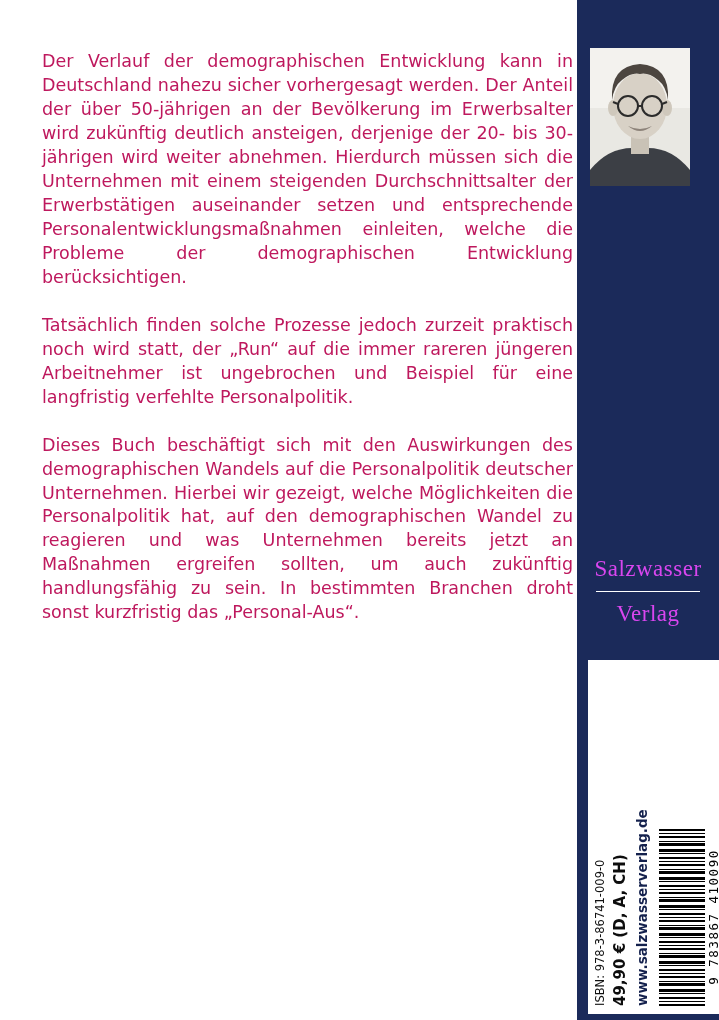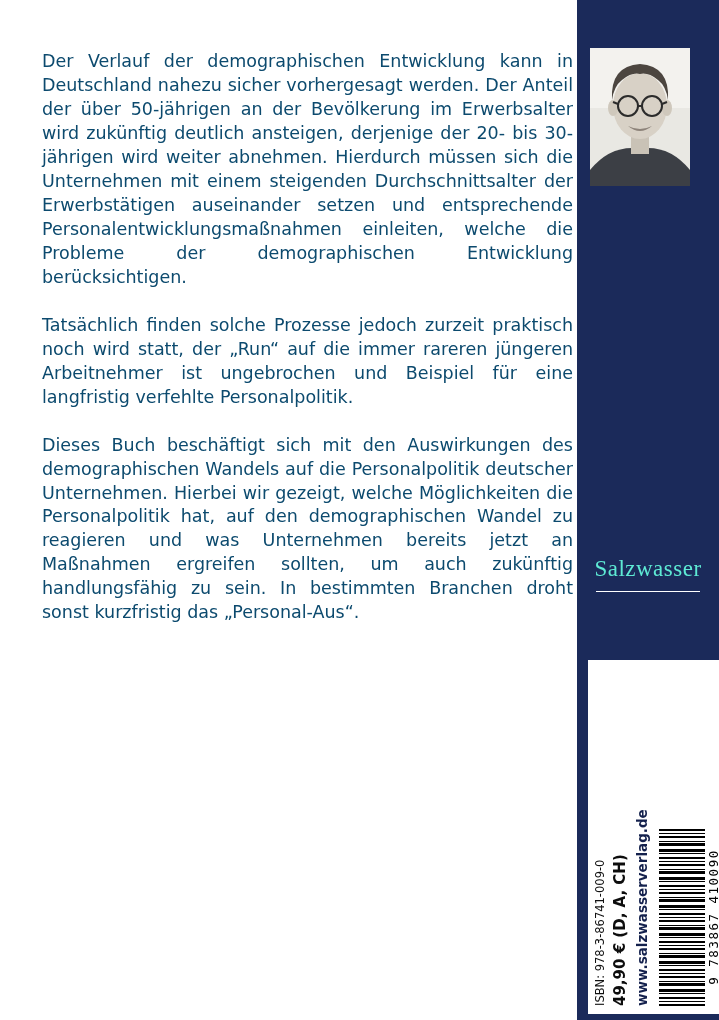--- a/index.html
+++ b/index.html
@@ -11,21 +11,21 @@
     overflow: hidden;
     font-family: "DejaVu Sans", sans-serif;
   }
 
   
   .blurb {
     position: absolute;
     left: 42px;
     top: 50px;
     width: 531px;
-    color: #0c4a6e;
+    color: #be185d;
     font-size: 17.5px;
     line-height: 1.37;
     text-align: justify;
     hyphens: auto;
     -webkit-hyphens: auto;
   }
   .blurb p { margin: 0 0 24px 0; }
 
   
   .spine {
@@ -48,21 +48,21 @@
     overflow: hidden;
   }
 
   
   .publisher {
     position: absolute;
     left: 0;
     top: 556px;
     width: 142px;
     text-align: center;
-    color: #5eead4;
+    color: #d946ef;
     font-family: "Liberation Serif", serif;
     font-size: 23px;
     letter-spacing: 0.5px;
   }
   .publisher .rule {
     width: 104px;
     height: 1px;
     background: #ffffff;
     margin: 9px auto 9px auto;
   }
@@ -166,20 +166,21 @@
         <line x1="28" y1="56" x2="23" y2="54" stroke="#2b2b2b" stroke-width="2"></line>
         <line x1="72" y1="56" x2="77" y2="54" stroke="#2b2b2b" stroke-width="2"></line>
 
         <path d="M38,78 Q50,88 62,78 Q50,84 38,78 Z" fill="#8d837a"></path>
       </svg>
     </div>
 
     <div class="publisher">
       <div>Salzwasser</div>
       <div class="rule"></div>
+      <div>Verlag</div>
     </div>
 
     <div class="infobox">
       <div class="rotated">
         <div class="isbn-line">ISBN: 978-3-86741-009-0</div>
         <div class="price-line">49,90 € (D, A, CH)</div>
         <div class="website-line">www.salzwasserverlag.de</div>
         <div class="barcode-wrap">
           <div class="bars"></div>
           <div class="digits">9 783867 410090</div>

